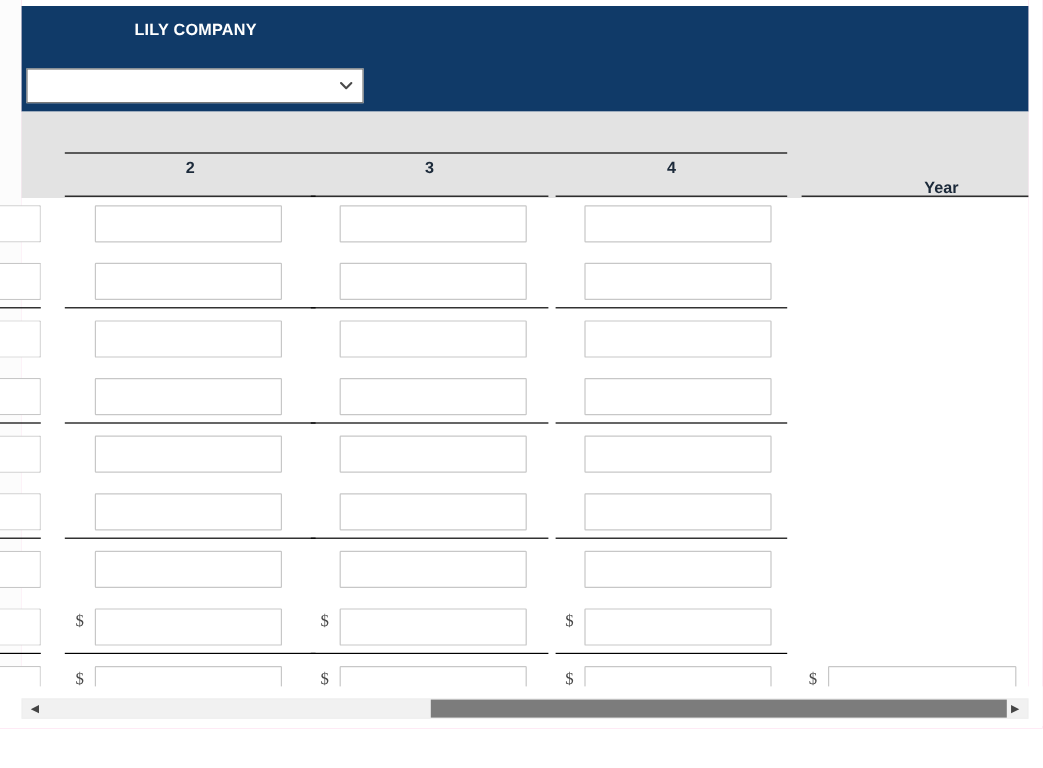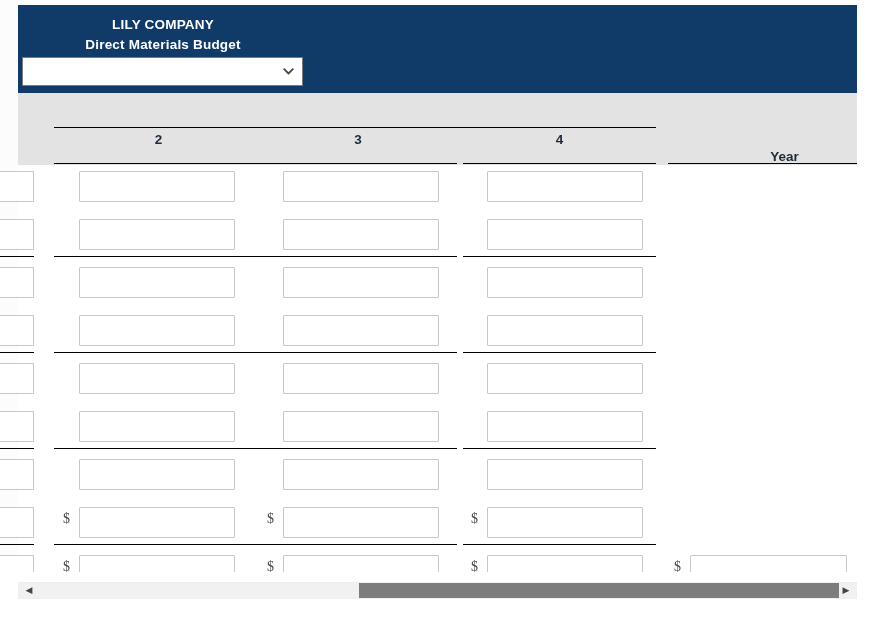--- a/index.html
+++ b/index.html
@@ -228,21 +228,20 @@
 <div id="app">
 
   <div class="gutter-left"></div>
   <div class="gutter-right"></div>
 
   <div class="sheet">
 
     <div class="banner">
       <div class="banner-inner">
         <div class="banner-line">LILY COMPANY</div>
-        <div class="banner-line">Direct Materials Budget</div>
       </div>
       <div class="banner-select-wrap">
         <select class="title-select" title="">
           <option></option>
         </select>
         <span class="select-chevron">
           <svg width="11" height="11" viewBox="0 0 11 11" aria-hidden="true">
             <path d="M1.2 3.2 L5.5 7.5 L9.8 3.2" fill="none" stroke="#4a4a4a" stroke-width="1.8" stroke-linecap="round" stroke-linejoin="round"></path>
           </svg>
         </span>

